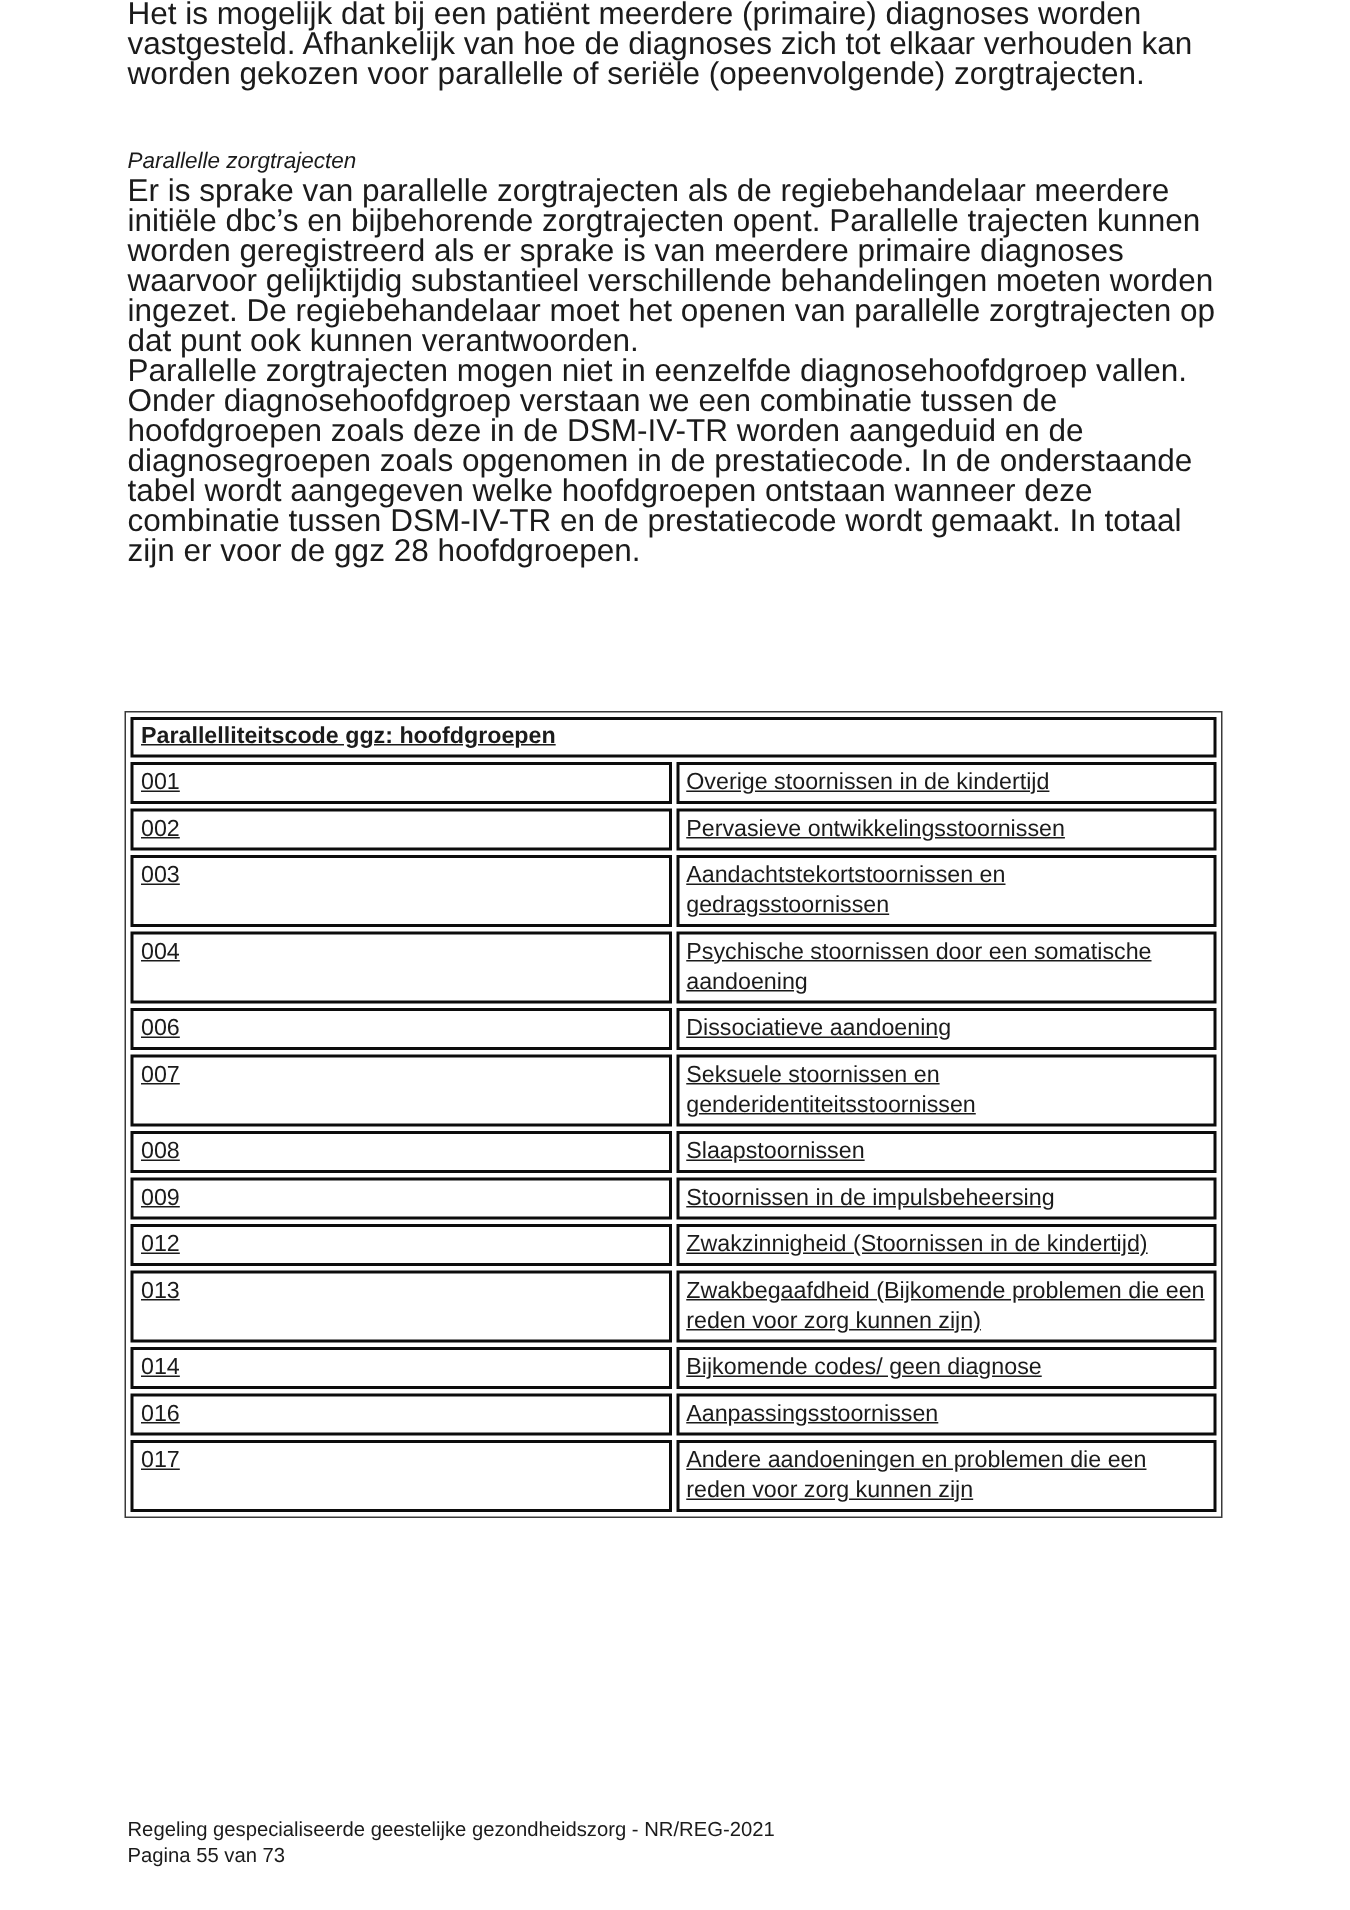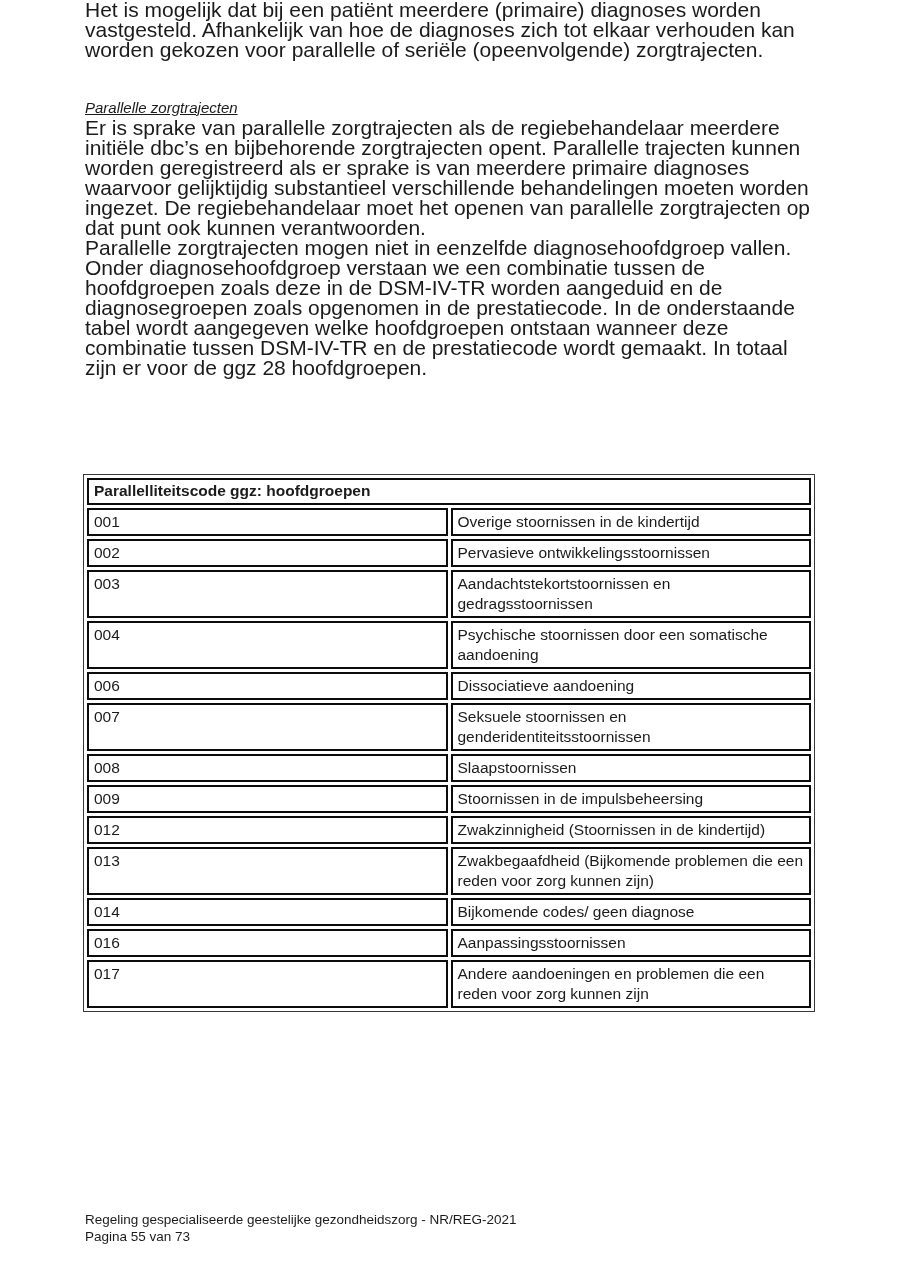--- a/index.html
+++ b/index.html
@@ -28,34 +28,34 @@
     line-height: 20px;
     text-align: left;
   }
   .p1 { margin-top: 84px; }
   .section-heading {
     margin: 38px 0 0 0;
     font-size: 15px;
     line-height: 20px;
     font-style: italic;
     font-weight: normal;
-    text-decoration: underline;
   }
   .p2 { margin-top: 12px; }
   .p3 { margin-top: 37px; }
 
   table.hoofdgroepen {
     margin-top: 96px;
     margin-left: -2px;
     width: 732px;
     table-layout: fixed;
     border-collapse: separate;
     border-spacing: 3px;
     border: 1px solid #3a3a3a;
     background: #ffffff;
+    text-decoration: underline;
   }
   table.hoofdgroepen th {
     border: 2px solid #0c0c0c;
     font-size: 15.5px;
     line-height: 20px;
     font-weight: bold;
     text-align: left;
     padding: 1px 5px 2px 5px;
     background: #ffffff;
   }

